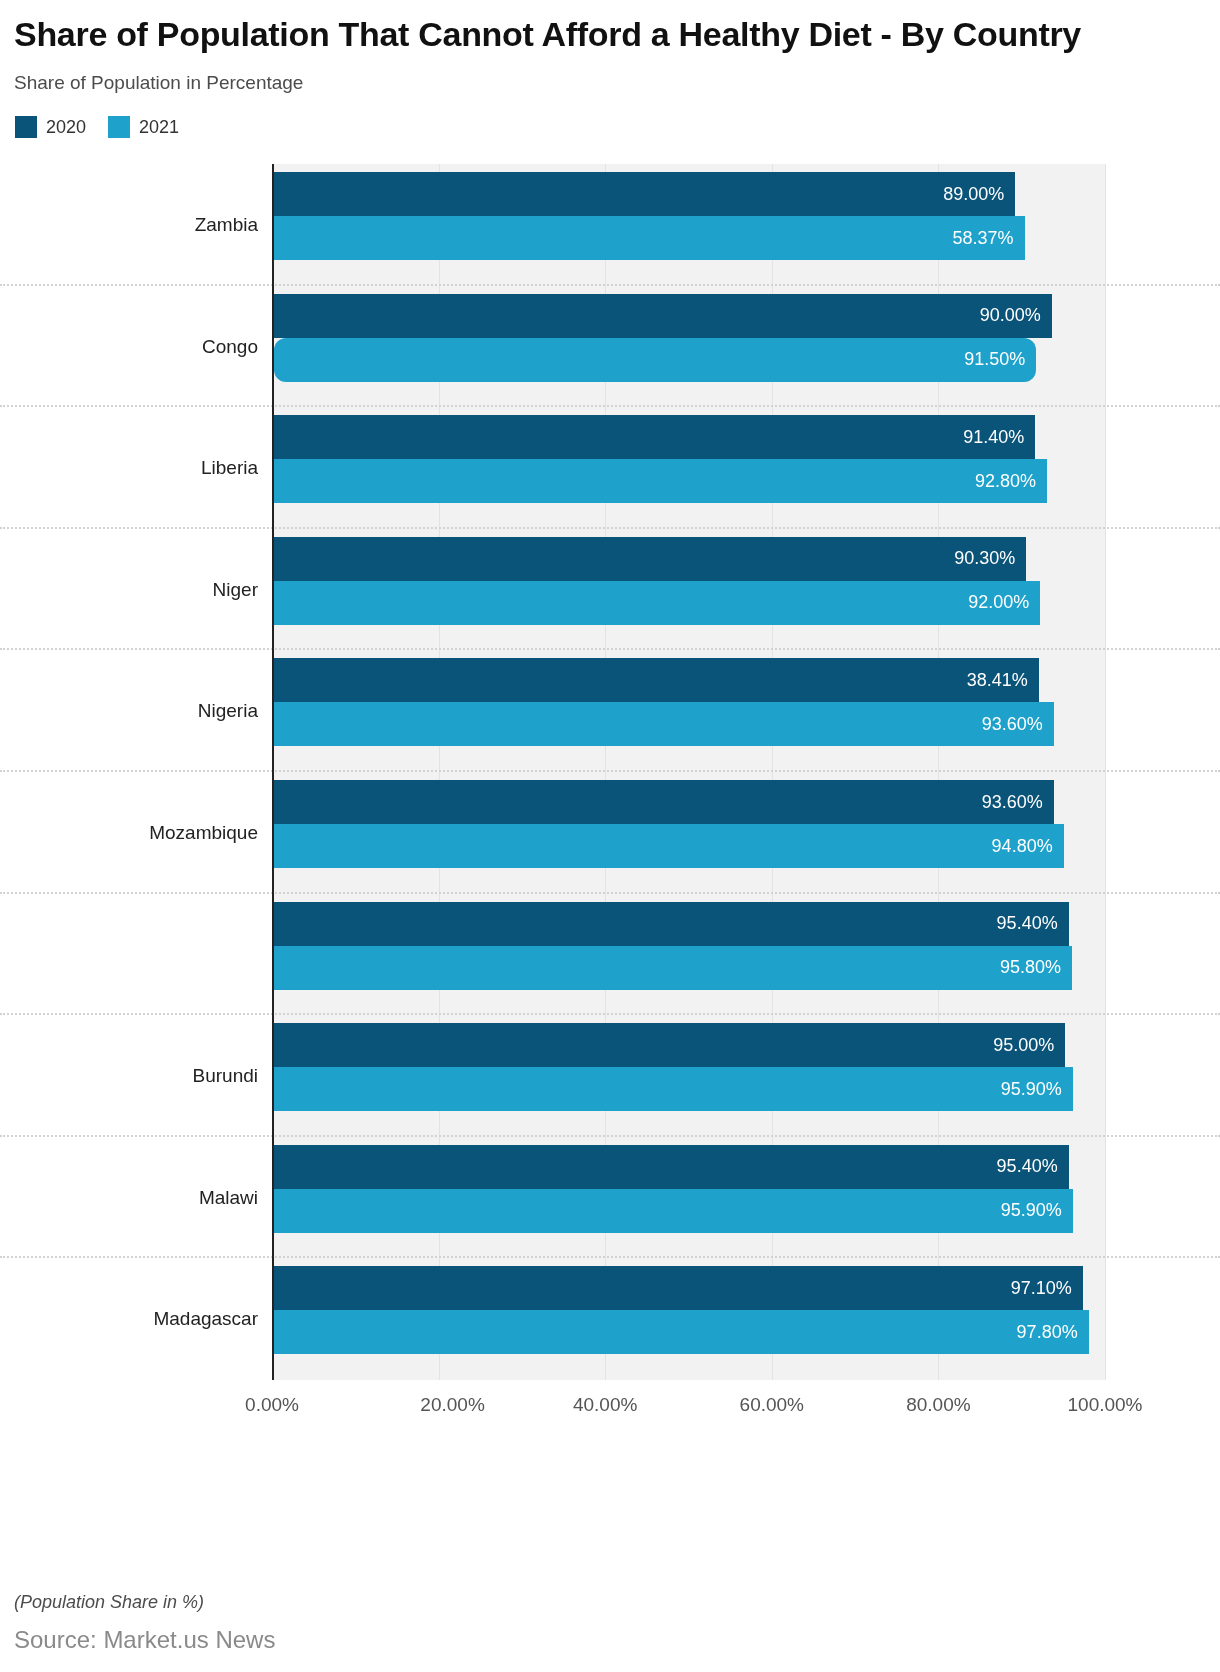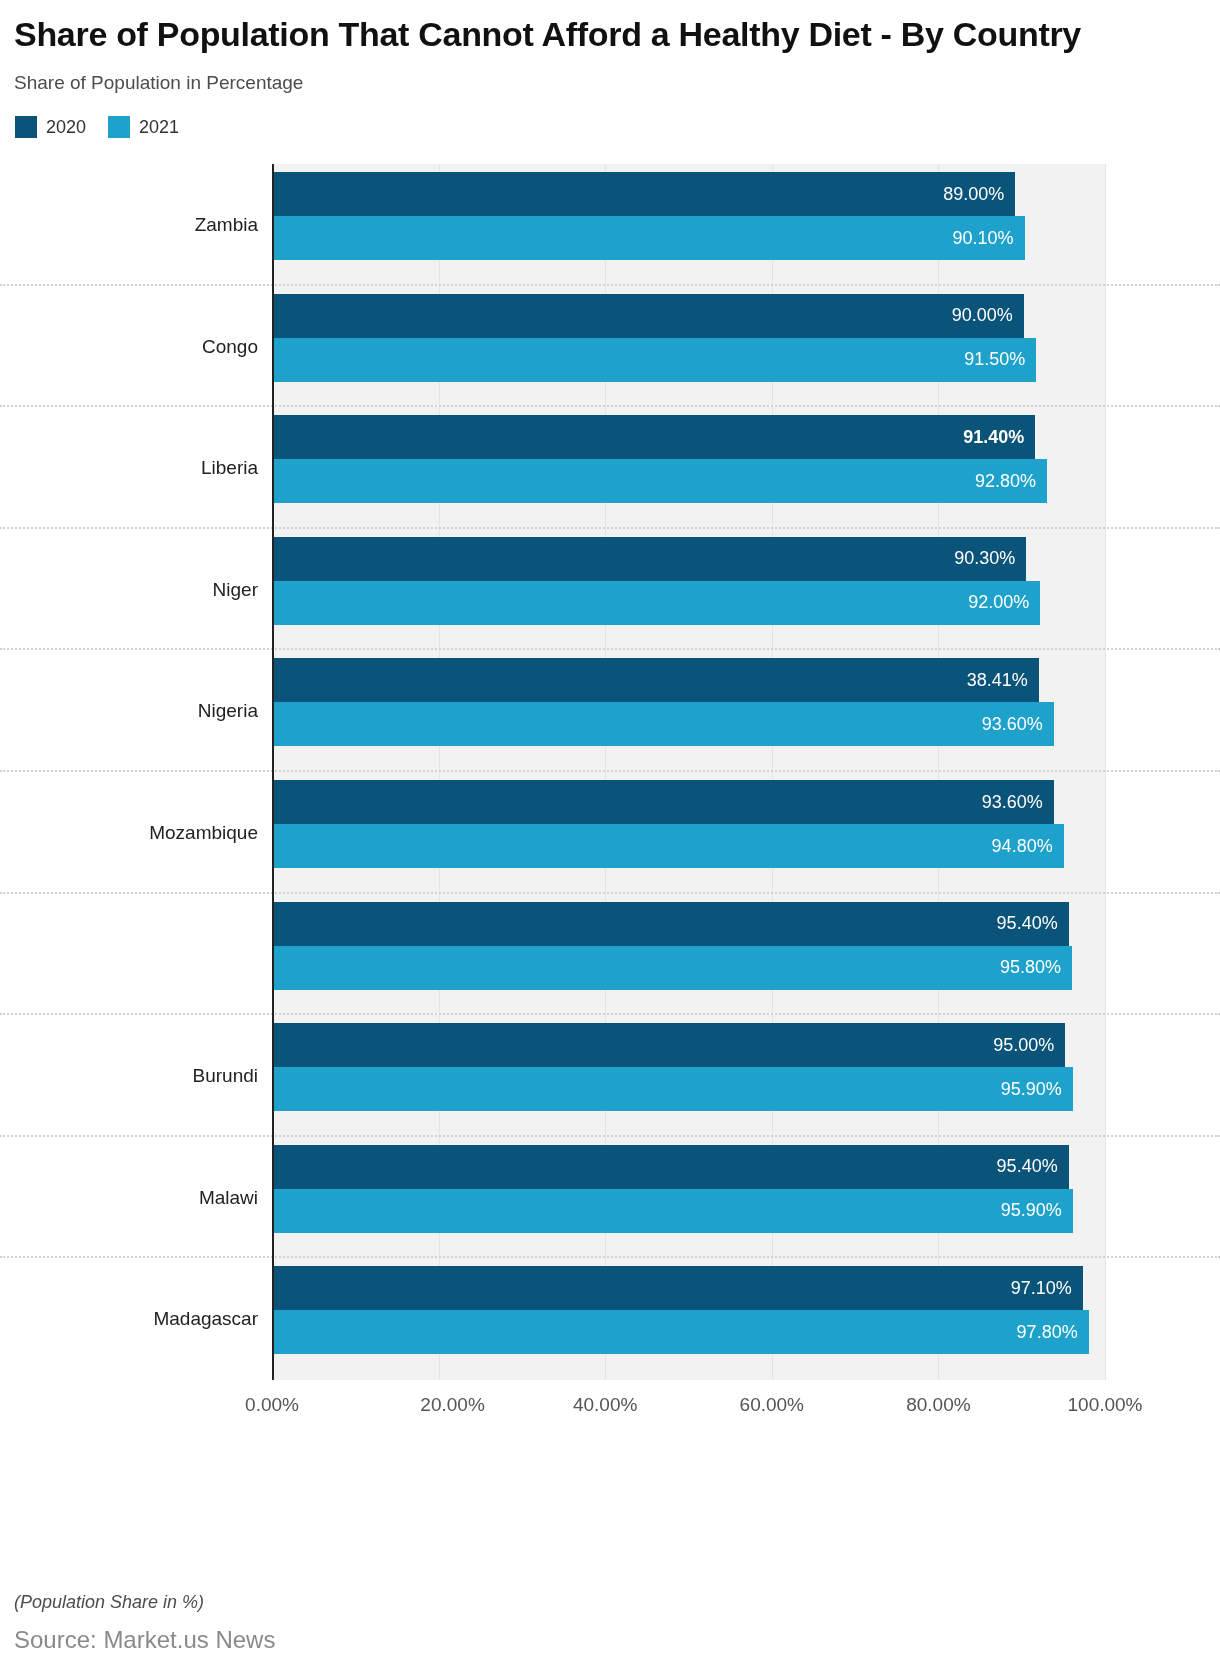--- a/index.html
+++ b/index.html
@@ -221,41 +221,41 @@
     </div>
   <div class="yaxis-line"></div>
   <div class="rows" id="rows">
       <div class="row">
         <div class="row-label">Zambia</div>
         <div class="bars">
           <div class="bar bar-2020" style="width: 741.37px;">
             <span class="bar-value">89.00%</span>
           </div>
           <div class="bar bar-2021" style="width: 750.533px;">
-            <span class="bar-value">90.10%</span>
+            <span class="bar-value">58.37%</span>
           </div>
         </div>
         <div class="row-sep"></div>
       </div>
       <div class="row">
         <div class="row-label">Congo</div>
         <div class="bars">
-          <div class="bar bar-2020" style="width: 749.7px;">
+          <div class="bar bar-2020" style="width: 749.7px; padding-left: 28px;">
             <span class="bar-value">90.00%</span>
           </div>
-          <div class="bar bar-2021" style="width: 762.195px;">
+          <div class="bar bar-2021" style="width: 762.195px; border-radius: 12px;">
             <span class="bar-value">91.50%</span>
           </div>
         </div>
         <div class="row-sep"></div>
       </div>
       <div class="row">
         <div class="row-label">Liberia</div>
         <div class="bars">
-          <div class="bar bar-2020" style="width: 761.362px; font-weight: bold;">
+          <div class="bar bar-2020" style="width: 761.362px;">
             <span class="bar-value">91.40%</span>
           </div>
           <div class="bar bar-2021" style="width: 773.024px;">
             <span class="bar-value">92.80%</span>
           </div>
         </div>
         <div class="row-sep"></div>
       </div>
       <div class="row">
         <div class="row-label">Niger</div>

